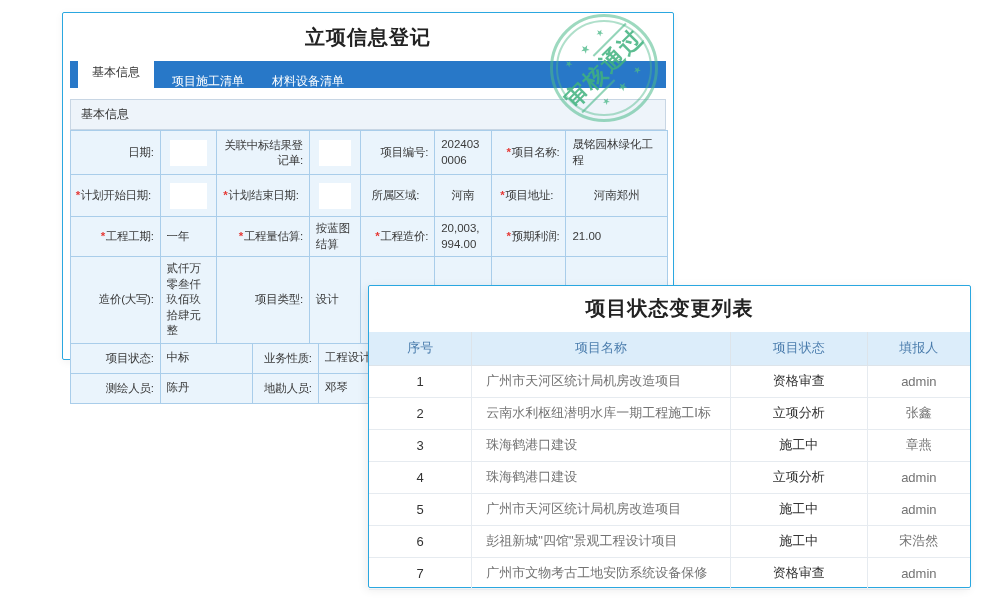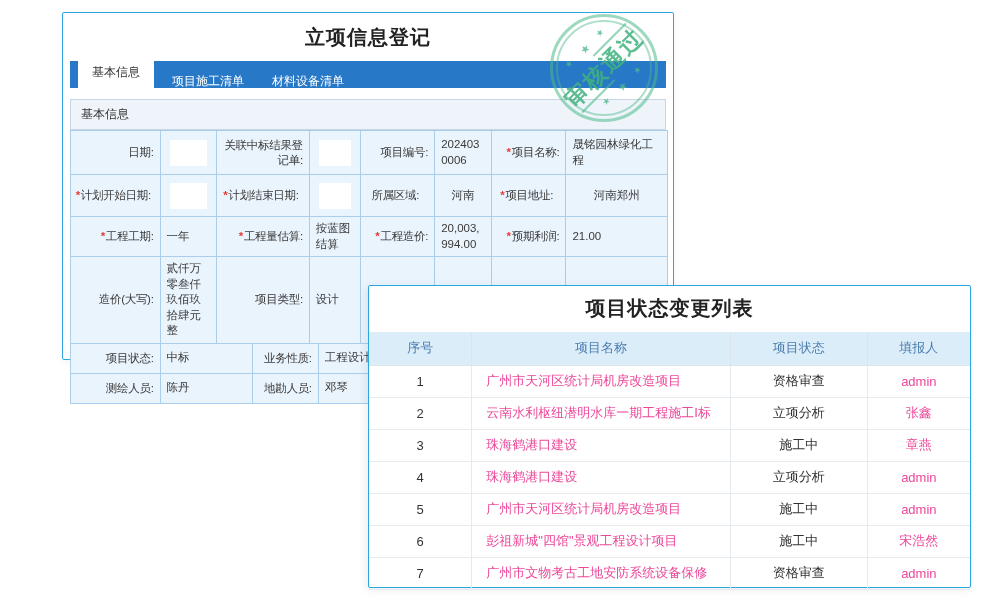--- a/index.html
+++ b/index.html
@@ -56,21 +56,21 @@
   .table-title { text-align: center; font-size: 20px; font-weight: bold; color: #222;
     padding: 9px 0 10px; letter-spacing: 1px; }
   table.st { border-collapse: collapse; width: 100%; table-layout: fixed; }
   table.st th { background: #dcedfa; color: #4b7dad; font-size: 13px; font-weight: normal;
     height: 33px; border: 1px solid #dde4ea; border-top: 0; }
   table.st td { height: 32px; border: 1px solid #e6ebf0; font-size: 13px; color: #333;
     text-align: center; overflow: hidden; white-space: nowrap; }
   table.st td.name { text-align: left; padding-left: 14px; }
   table.st th:first-child, table.st td:first-child { border-left: 0; }
   table.st th:last-child, table.st td:last-child { border-right: 0; }
-  .lnk { color: #ec4899; cursor: pointer; text-decoration: none; margin-top: 12px; }
+  .lnk { color: #737373; cursor: pointer; text-decoration: none; margin-top: 12px; }
 </style>
 </head>
 <body>
 
 <div class="panel-form">
   <div class="form-title">立项信息登记</div>
 
   <div class="tabstrip">
     <div class="tab active">基本信息</div>
     <div class="tab">项目施工清单</div>

